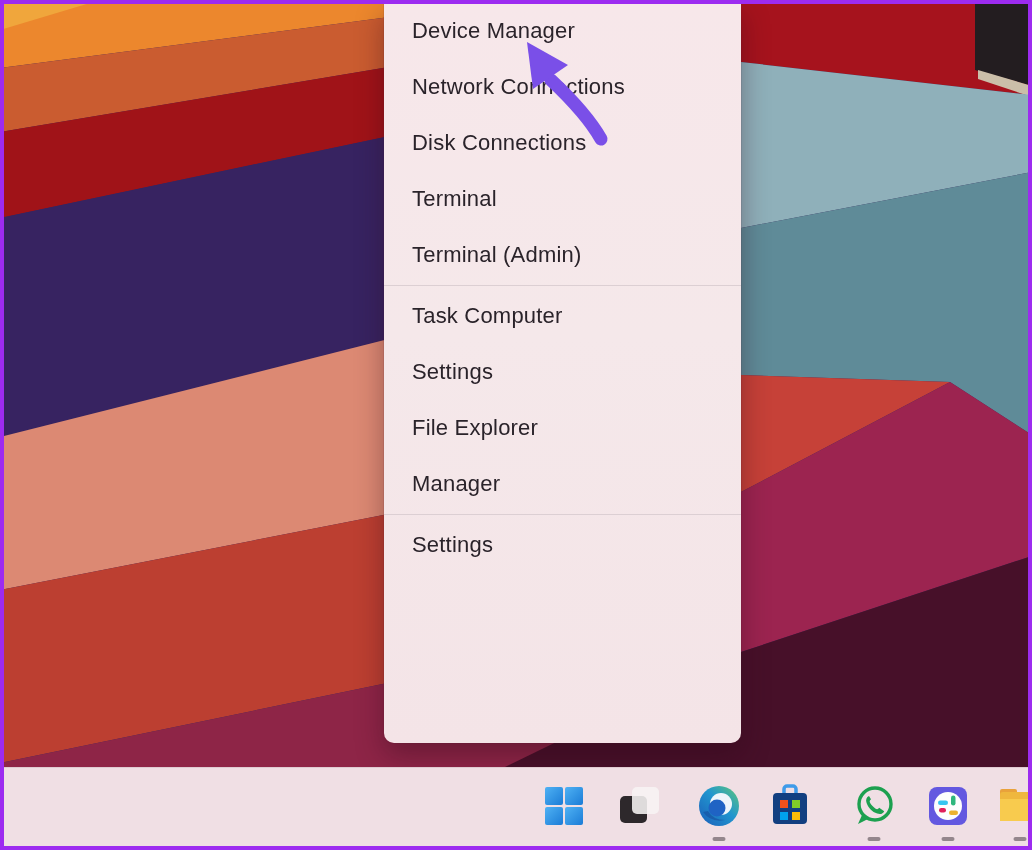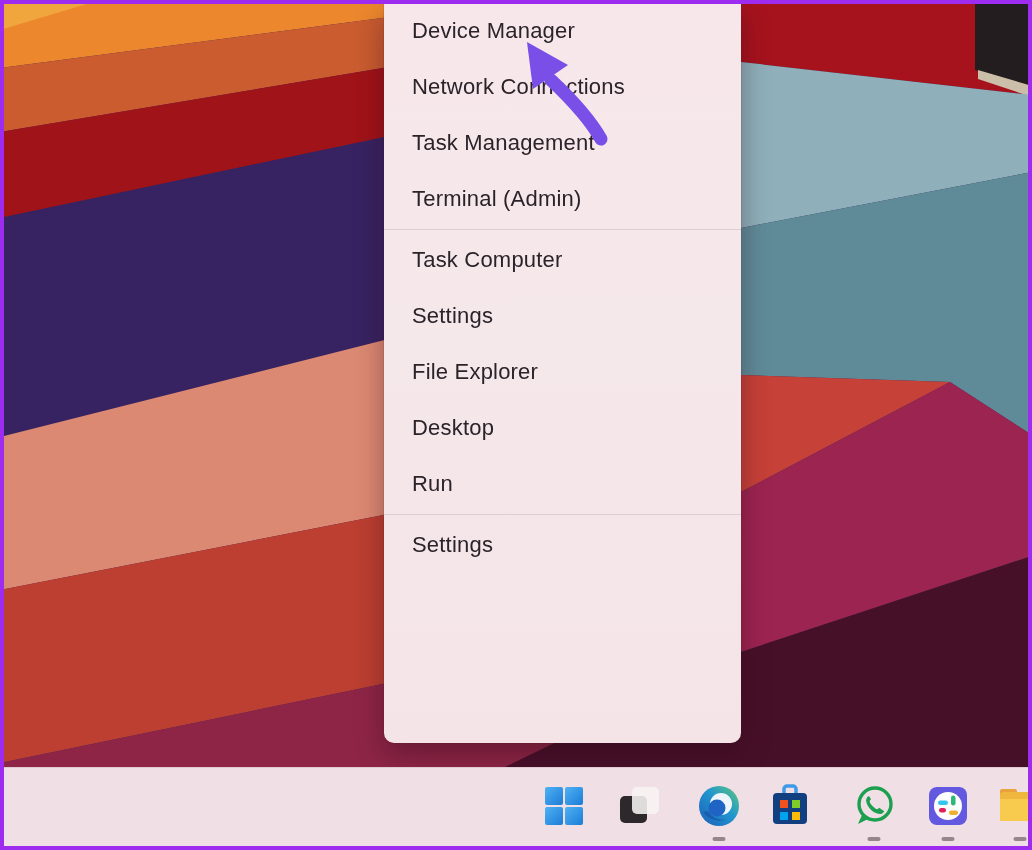--- a/index.html
+++ b/index.html
@@ -80,40 +80,40 @@
   </svg>
 
   <nav class="menu" id="winx-menu">
       <div class="menu-item">
         <span>Device Manager</span>
       </div>
       <div class="menu-item">
         <span>Network Connections</span>
       </div>
       <div class="menu-item">
-        <span>Task Management</span>
+        <span>Disk Connections</span>
+      </div>
+      <div class="menu-item">
+        <span>Terminal</span>
       </div>
       <div class="menu-item">
         <span>Terminal (Admin)</span>
       </div>
       <div class="menu-divider" style="background: rgb(220, 207, 211);"></div>
       <div class="menu-item">
         <span>Task Computer</span>
       </div>
       <div class="menu-item">
         <span>Settings</span>
       </div>
       <div class="menu-item">
         <span>File Explorer</span>
       </div>
       <div class="menu-item">
-        <span>Desktop</span>
-      </div>
-      <div class="menu-item">
-        <span>Run</span>
+        <span>Manager</span>
       </div>
       <div class="menu-divider" style="background: rgb(220, 207, 211);"></div>
       <div class="menu-item">
         <span>Settings</span>
       </div>
     </nav>
 
   <svg class="arrow-svg" width="1032" height="850" viewBox="0 0 1032 850">
     <path id="arrow-tail" d="M601,139 C 588,116 568,96 551,80" fill="none" stroke="#7a4fe8" stroke-width="13" stroke-linecap="round"></path>
     <polygon id="arrow-head" points="527,42 568,65 533,89" fill="#7a4fe8"></polygon>

